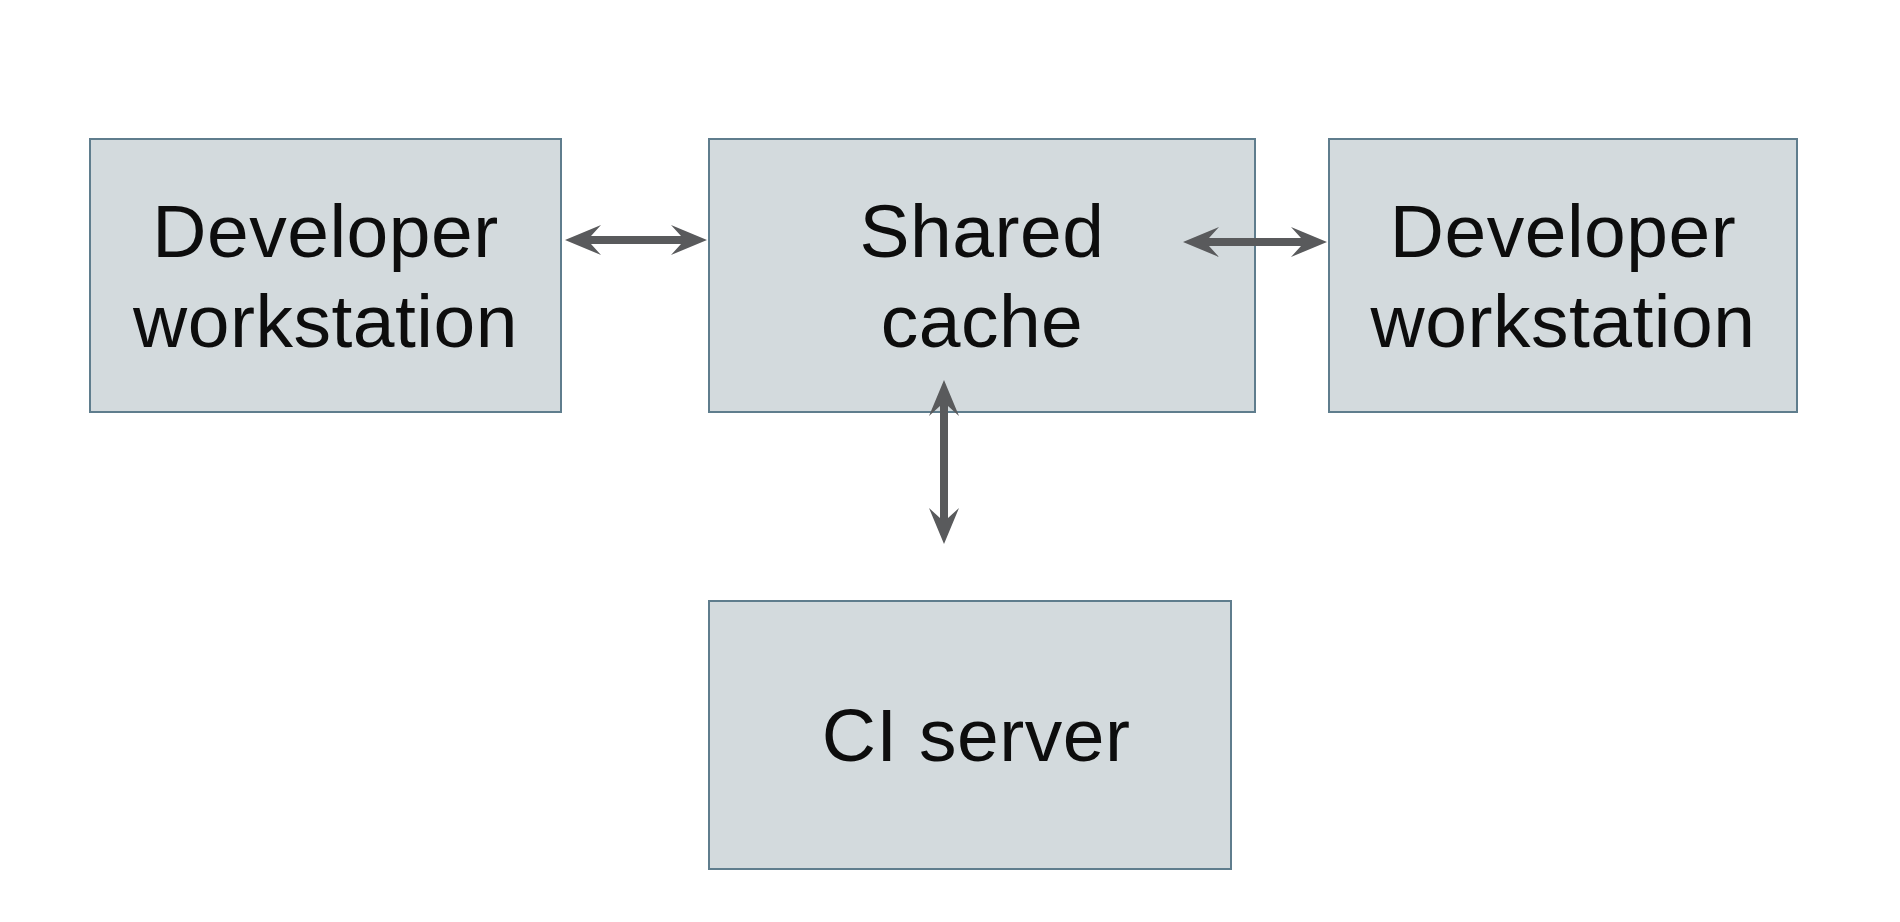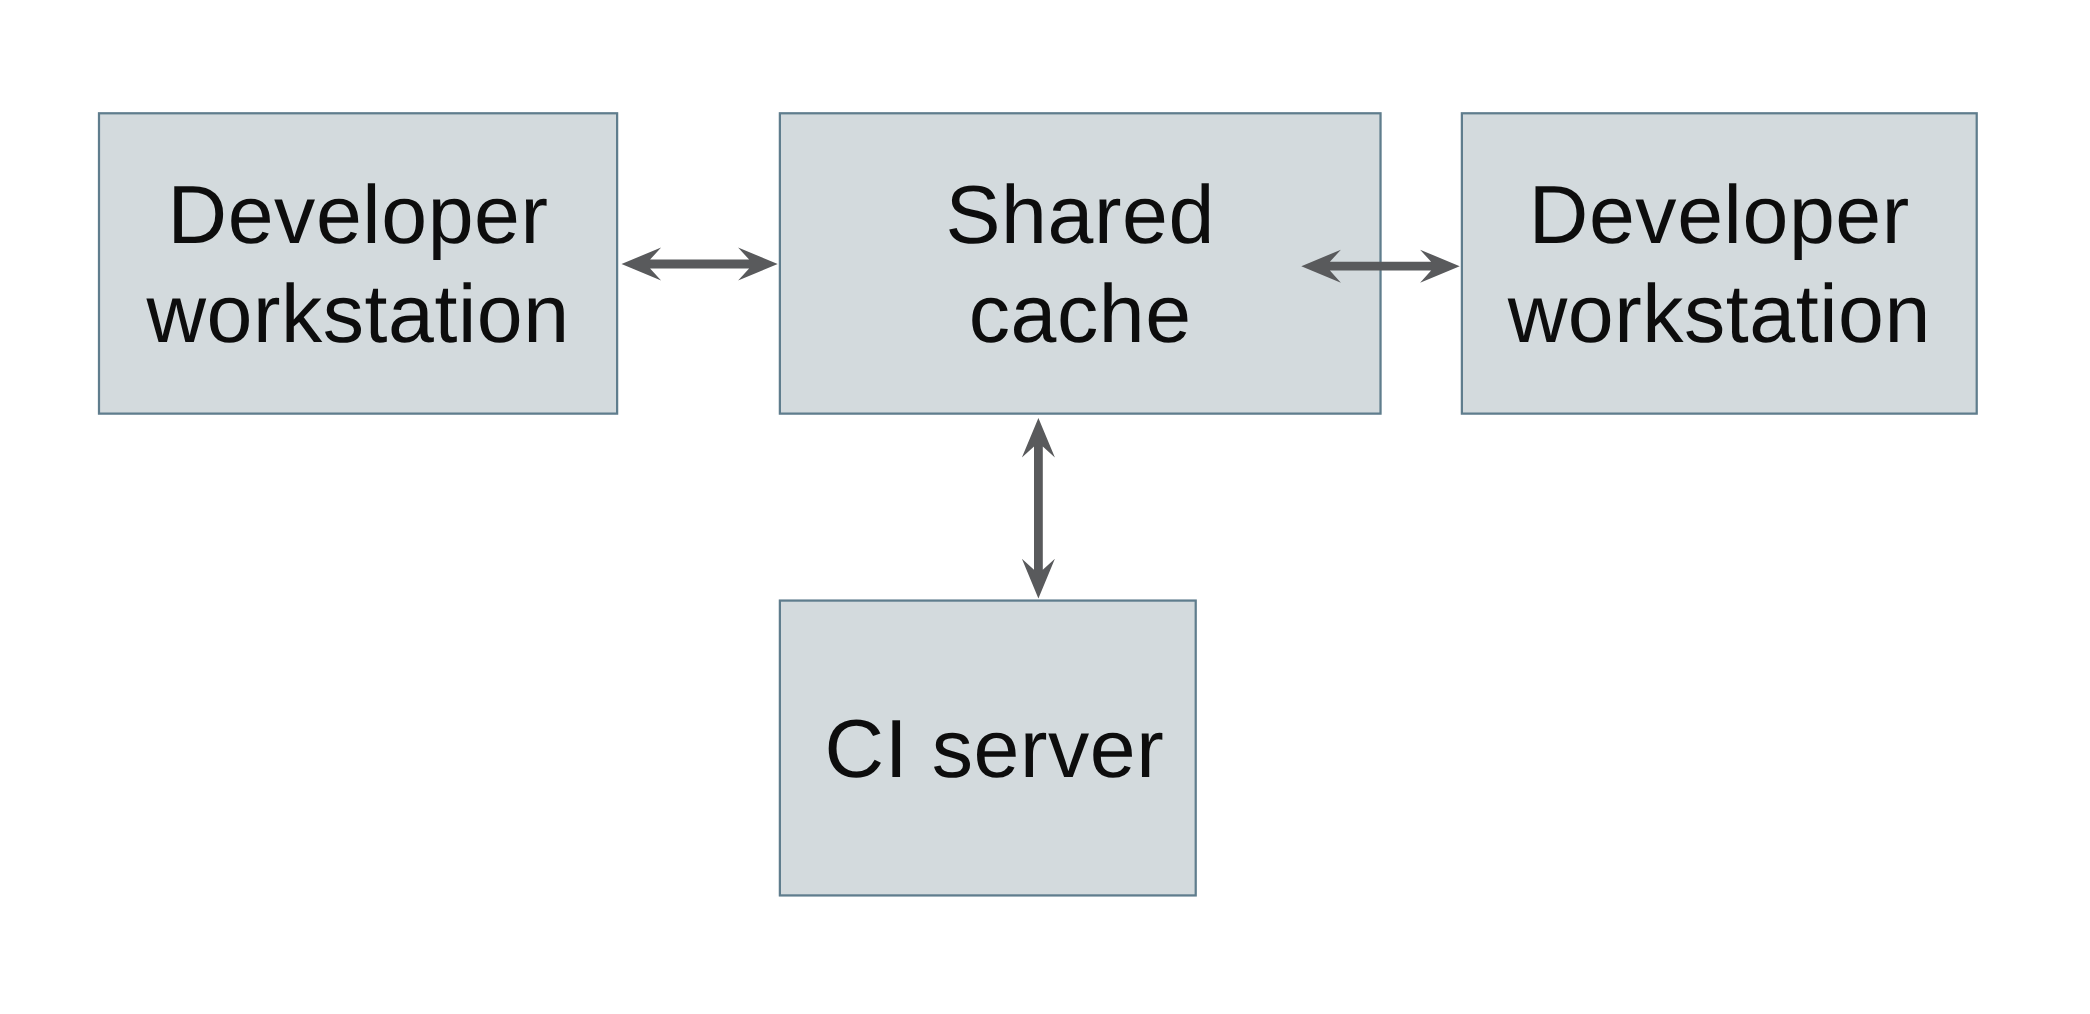--- a/index.html
+++ b/index.html
@@ -32,25 +32,26 @@
     border: 2px solid var(--box-border);
     display: flex;
     align-items: center;
     justify-content: center;
     text-align: center;
     color: var(--text);
     font-size: 75px;
     line-height: 90px;
     white-space: pre-line;
     letter-spacing: 0.5px;
+    margin-top: 36px;
   }
   .node-dev-left   { left: 89px;  top: 102px; width: 473px; height: 275px; }
   .node-cache      { left: 708px; top: 102px; width: 548px; height: 275px; }
   .node-dev-right  { left: 1328px; top: 102px; width: 470px; height: 275px; }
-  .node-ci         { left: 708px; top: 545px; width: 380px; height: 270px; padding-left: 12px; }
+  .node-ci         { left: 708px; top: 564px; width: 524px; height: 270px; padding-left: 12px; }
   svg.arrows {
     position: absolute;
     inset: 0;
     width: 1900px;
     height: 922px;
     pointer-events: none;
   }
   svg.arrows path { fill: var(--arrow); }
 </style>
 </head>

